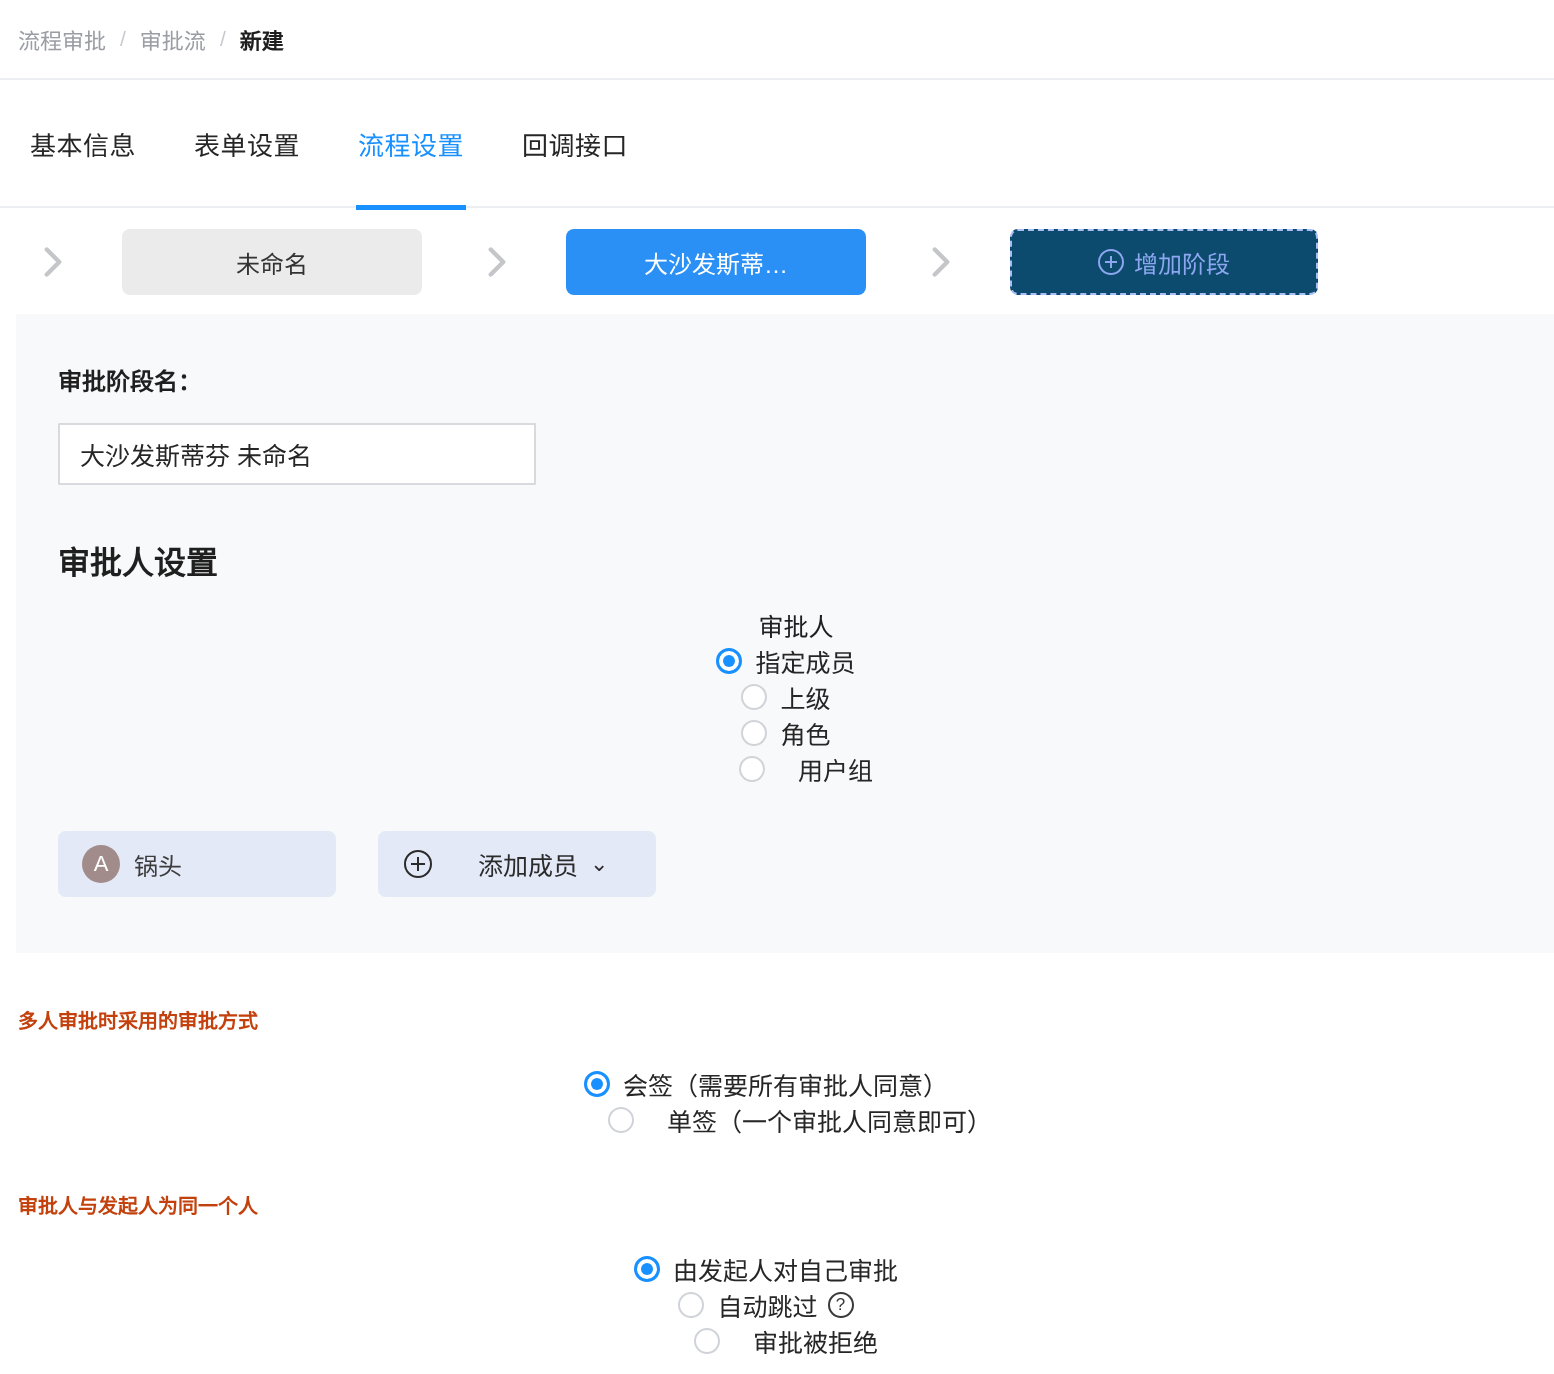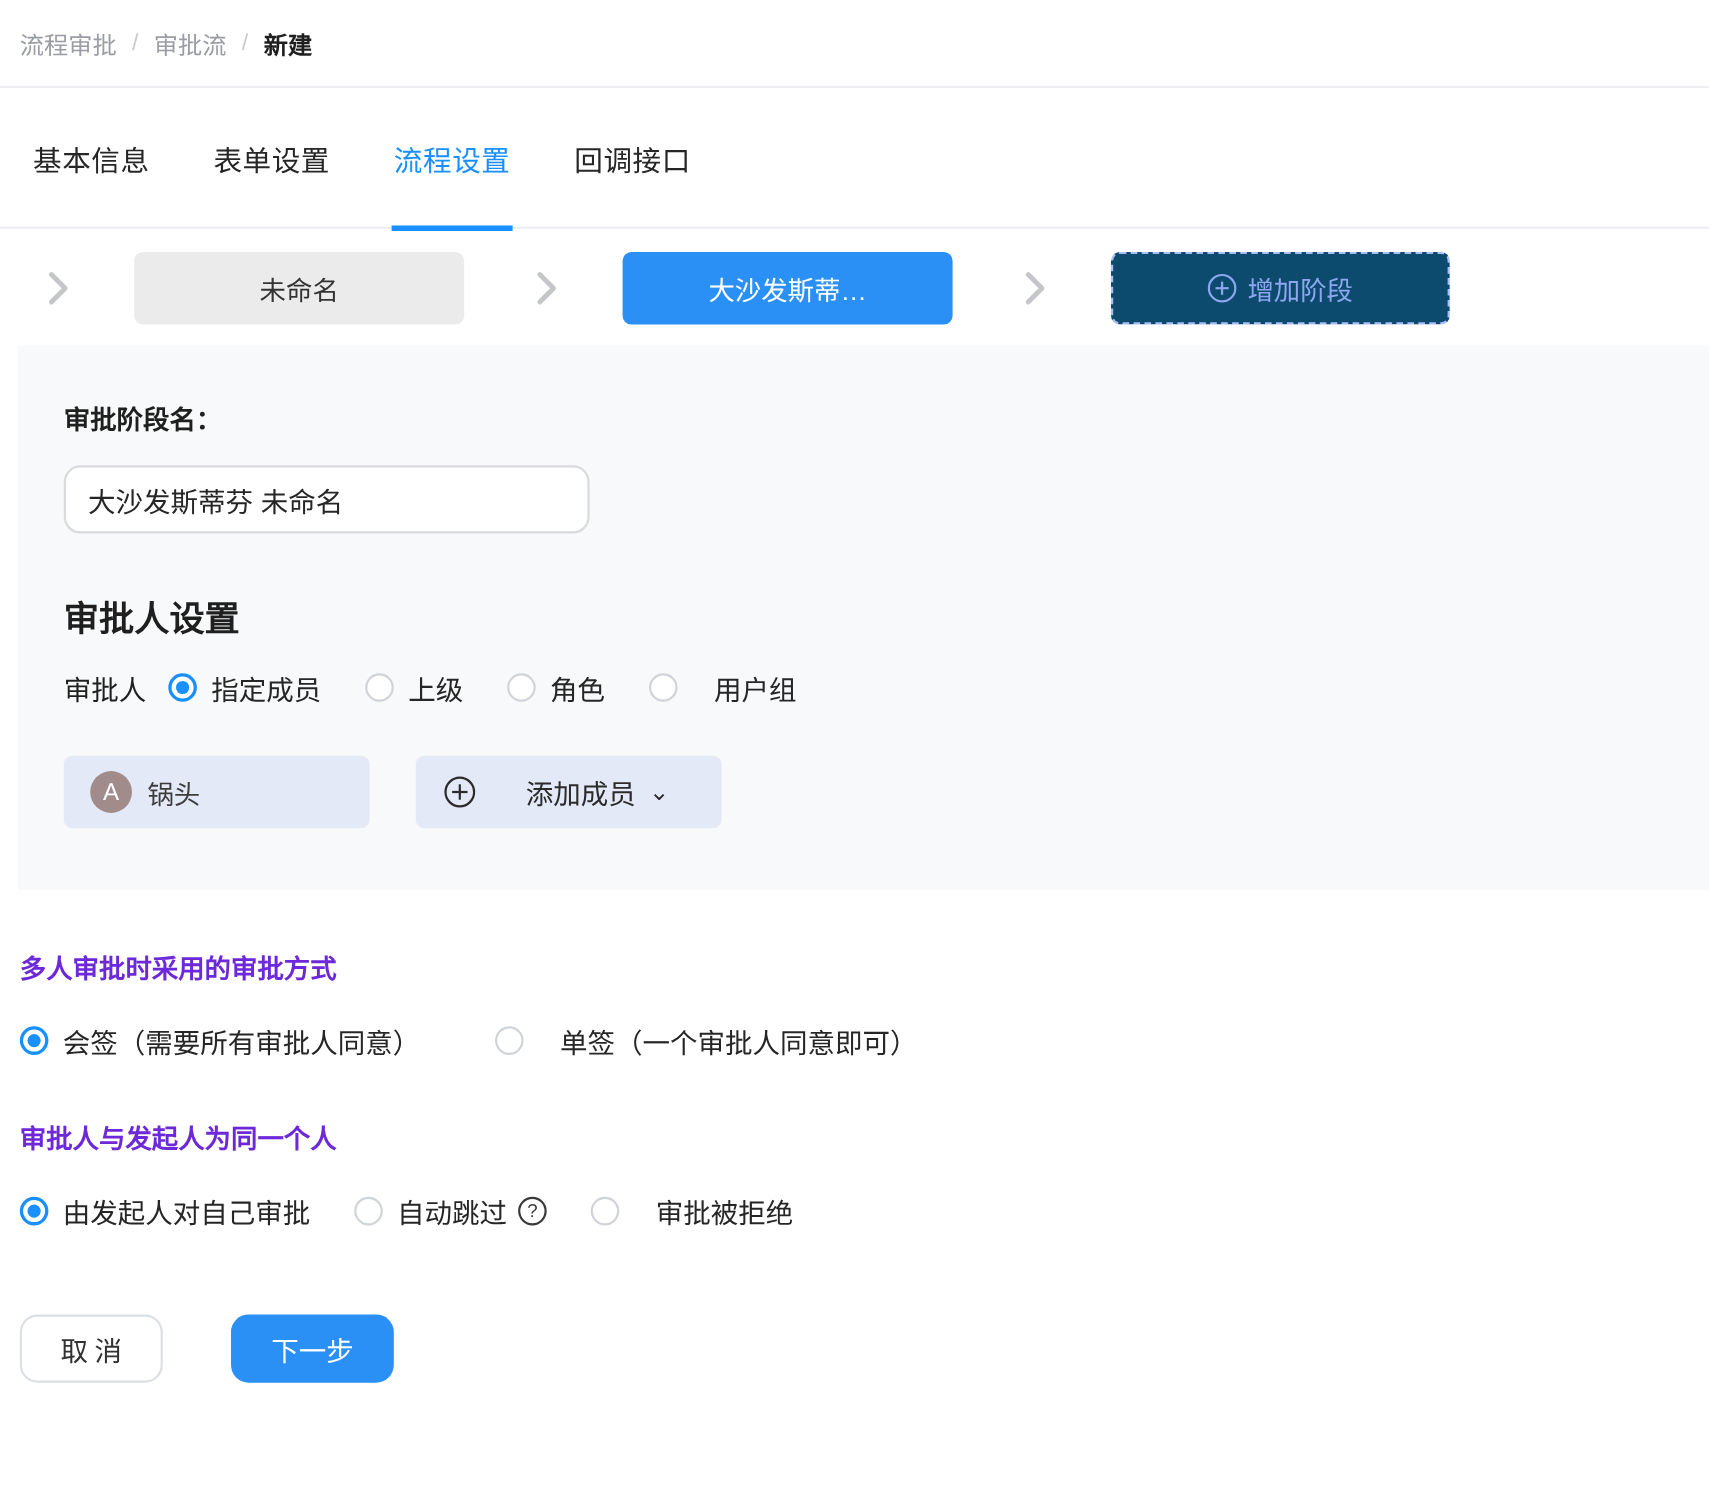--- a/index.html
+++ b/index.html
@@ -140,40 +140,41 @@
   .field-label {
     font-size: 24px;
     font-weight: 700;
     color: #1f1f1f;
     margin-bottom: 26px;
   }
   .stage-input {
     width: 478px;
     height: 62px;
     border: 2px solid #d9dade;
-    border-radius: 15px;
+    border-radius: 1px;
     background: #ffffff;
     font-size: 25px;
     color: #262626;
     padding: 0 20px;
     font-family: inherit;
     outline: none;
   }
   .sub-label {
     font-size: 32px;
     font-weight: 700;
     color: #1f1f1f;
     margin: 52px 0 24px 0;
   }
 
   
   .radio-row {
     display: flex;
     align-items: center;
     flex-wrap: wrap;
+    flex-direction: column;
   }
   .radio-lead {
     font-size: 25px;
     color: #1f1f1f;
     margin-right: 20px;
   }
   .radio-opt {
     display: flex;
     align-items: center;
     margin-right: 40px;
@@ -277,23 +278,23 @@
     font-size: 22px;
     color: #2b2b2b;
     line-height: 1;
   }
 
   
   .section {
     padding: 0 0 0 18px;
   }
   .section-title {
-    font-size: 24px;
+    font-size: 20px;
     font-weight: 700;
-    color: #6d28d9;
+    color: #c2410c;
     margin: 52px 16px 32px 0;
   }
 
   
   .footer {
     display: flex;
     align-items: center;
     padding-left: 18px;
     margin-top: 76px;
   }

